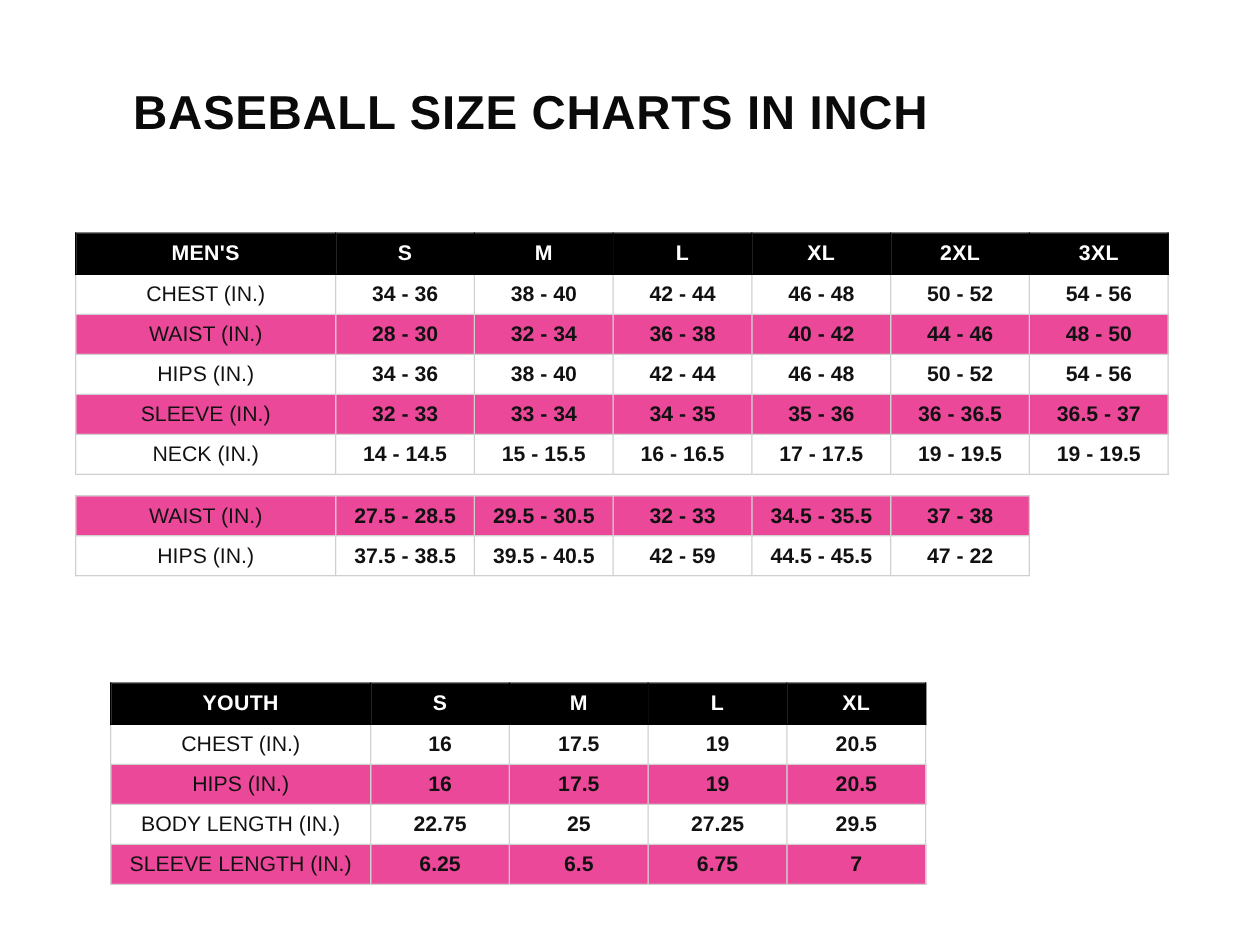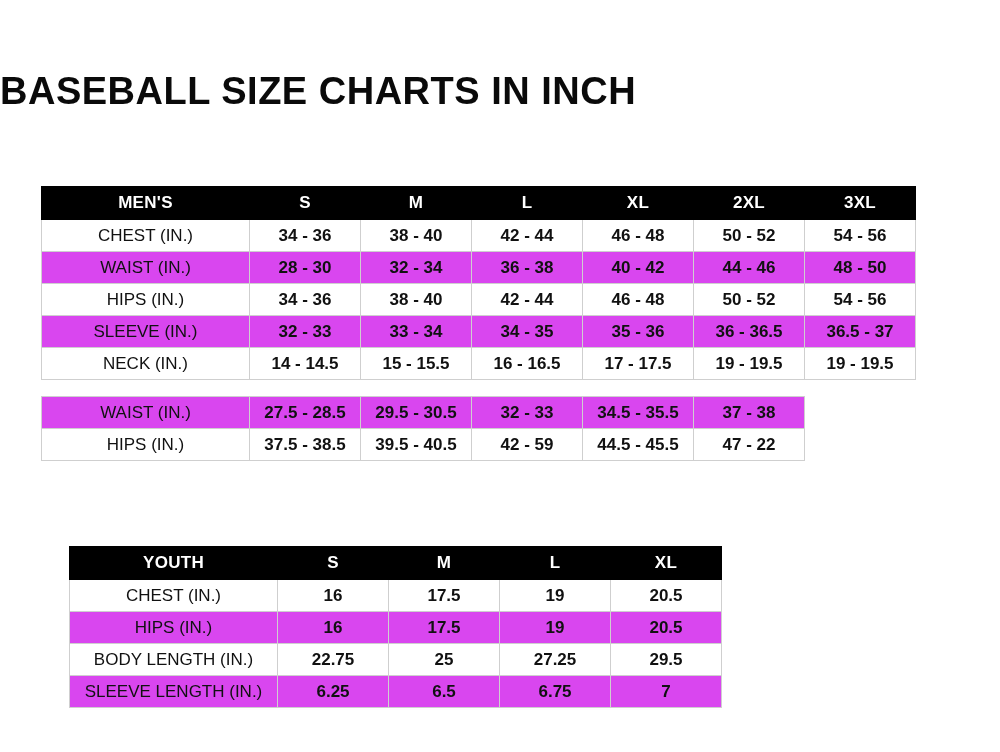--- a/index.html
+++ b/index.html
@@ -18,28 +18,29 @@
   .page {
     width: 1000px;
     height: 752px;
     position: relative;
   }
   .title {
     position: absolute;
     top: 70px;
     left: 0;
     width: 849px;
+    text-align: center;
     font-size: 38px;
     font-weight: bold;
     letter-spacing: 0.5px;
     color: #0a0a0a;
   }
   .chart-block {
     position: absolute;
-    left: 41px;
+    left: 60px;
   }
   #men-block { top: 186px; }
   #women-block { top: 396px; }
   #youth-block { top: 546px; padding-left: 28px; }
 
   table.size-table {
     border-collapse: collapse;
     table-layout: fixed;
   }
   table.size-table td, table.size-table th {
@@ -55,21 +56,21 @@
   }
   table.size-table tr.header-row th {
     background: #000000;
     color: #ffffff;
     border: 1px solid #000000;
     height: 32px;
     font-size: 17px;
     letter-spacing: 0.3px;
   }
   table.size-table tr.alt td {
-    background: #d946ef;
+    background: #ec4899;
   }
   table.size-table td.row-label {
     font-weight: normal;
   }
   
   #men-table col.c0 { width: 208px; }
   #men-table col.c1,
   #men-table col.c2,
   #men-table col.c3,
   #men-table col.c4,

